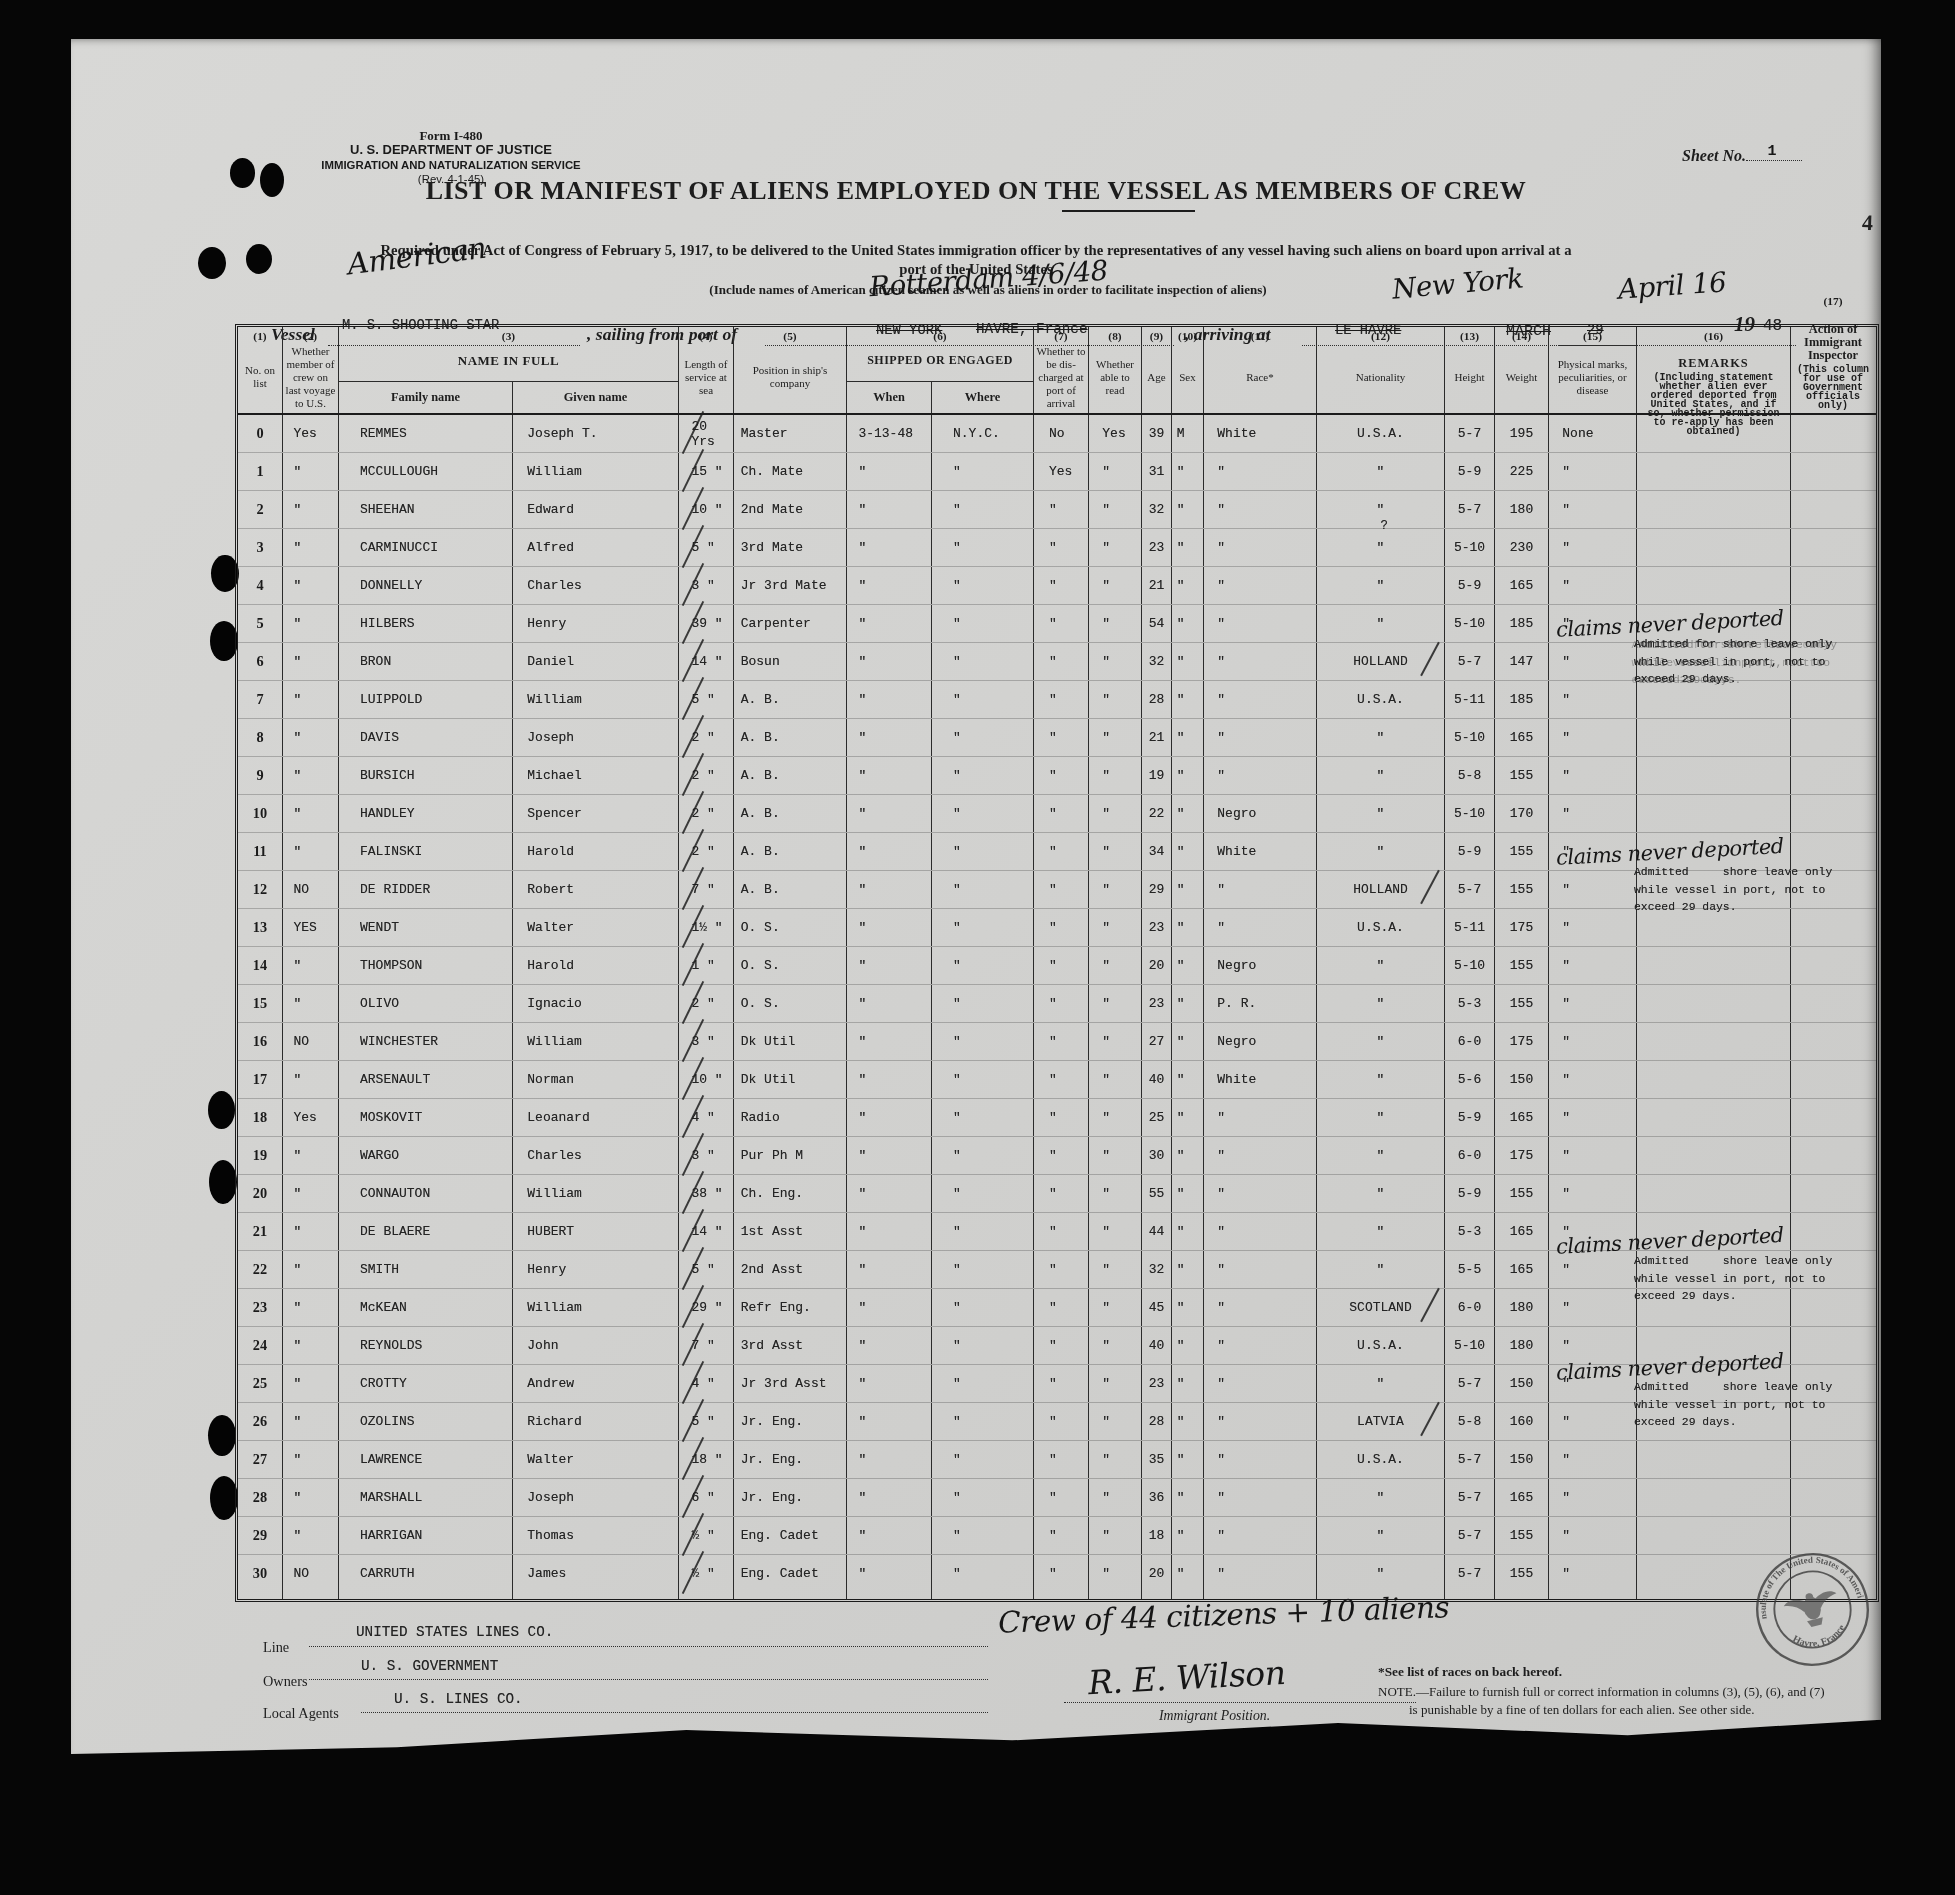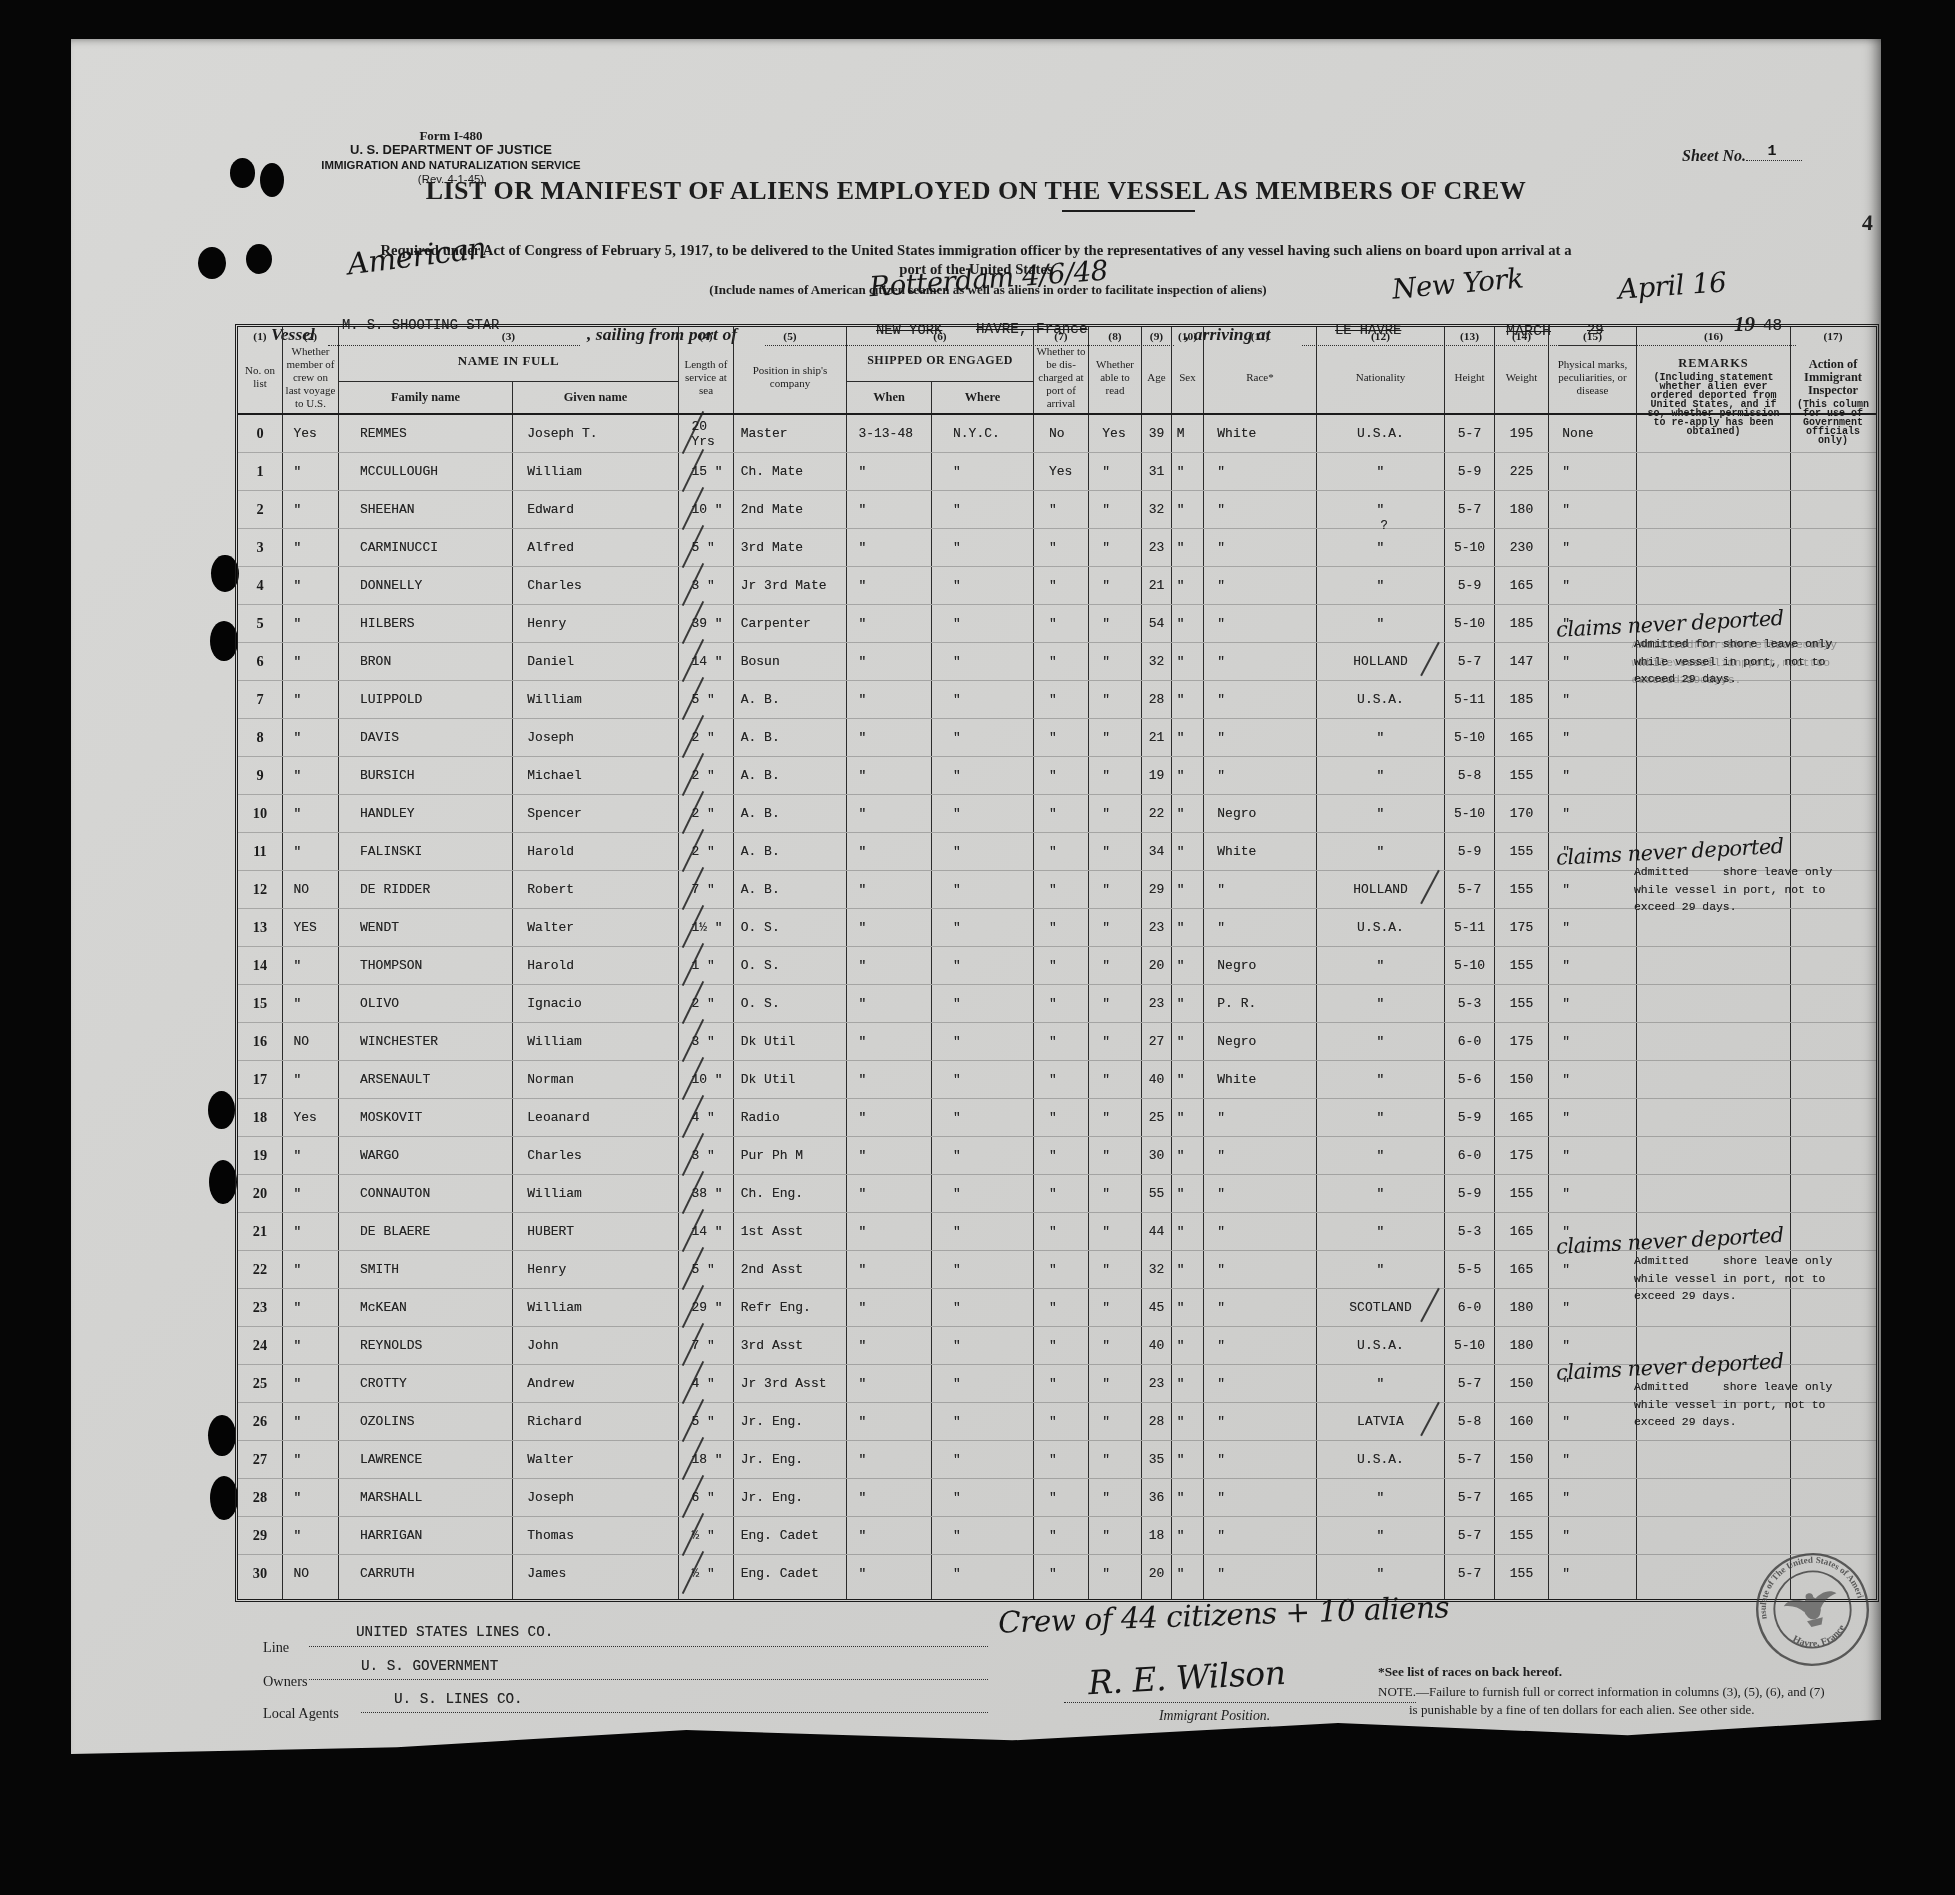--- a/index.html
+++ b/index.html
@@ -59,21 +59,21 @@
   #date-hand { left:1547px; top:230px; font-size:27.6px; transform:rotate(-4deg); }
   #year-prefix { left:1663px; top:273px; font-size:21px; font-style:italic; }
   #year-value { left:1692px; top:278px; font-size:16px; }
   #date-dots { left:1487px; top:306px; width:238px; }
 
   
   #manifest { left:164px; top:285px; width:1644px; border:3.3px double #1b1b1b; box-sizing:border-box; background:transparent; }
   .tgrid { display:grid; grid-template-columns:45px 56px 174px 166px 55px 113px 85px 102px 55px 53px 30px 32px 113px 128px 50px 54px 88px 154px 84px; }
   #thead { grid-template-rows:54px 32px; border-bottom:2.9px double #1b1b1b; }
   .hcell { border-right:1px solid #2b2b2b; grid-row:1/3; display:flex; flex-direction:column; text-align:center; font-size:11px; line-height:13px; padding:2.9px 1.9px; box-sizing:border-box; }
-  .hcell:last-child { border-right:none; }
+  .hcell:last-child { border-right:none;justify-content:flex-end; }
   .hnum { font-weight:bold; font-size:11.4px; margin-bottom:1px; }
   .hlab { flex:1; display:flex; align-items:center; justify-content:center; }
   .group-top { grid-row:1/2; border-right:1px solid #2b2b2b; display:flex; flex-direction:column; text-align:center; padding:2.9px 1.9px; box-sizing:border-box; }
   .group-sub { grid-row:2/3; border-right:1px solid #2b2b2b; border-top:1px solid #2b2b2b; display:flex; align-items:center; justify-content:center; font-size:12.4px; font-weight:bold; }
   .gmain { flex:1; display:flex; align-items:center; justify-content:center; font-weight:bold; font-size:13px; letter-spacing:0.5px; }
   .hsub-note { font-size:10px; line-height:9px; font-weight:bold; margin-top:3px;font-family:Liberation Mono, monospace; }
   .h16 .hlab { flex:0 0 auto; font-weight:bold; font-size:12.4px; letter-spacing:1px; margin-top:13.3px; }
   .h17 .hlab { flex:0 0 auto; font-size:12.4px; font-weight:bold; margin-top:14.3px; }
 
   .brow { height:37px; border-top:0.5px solid rgba(70,70,70,.32); }

